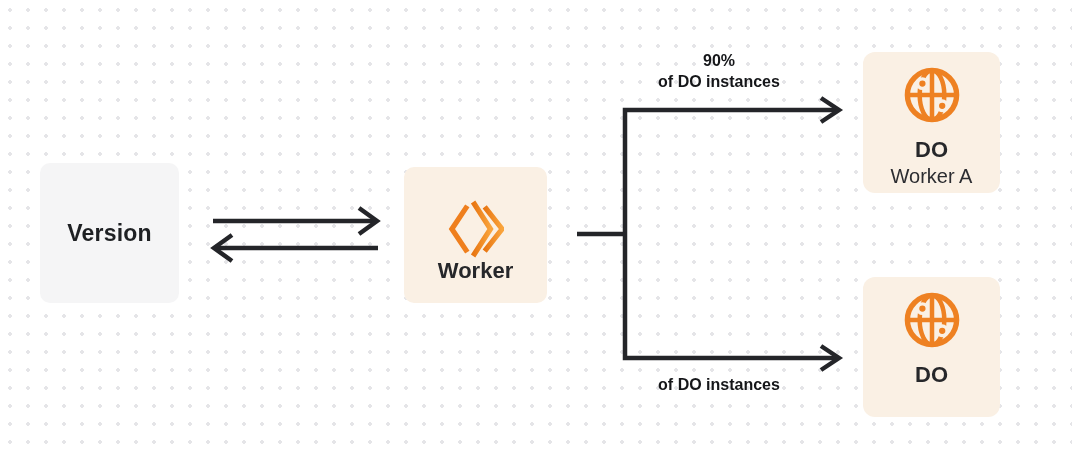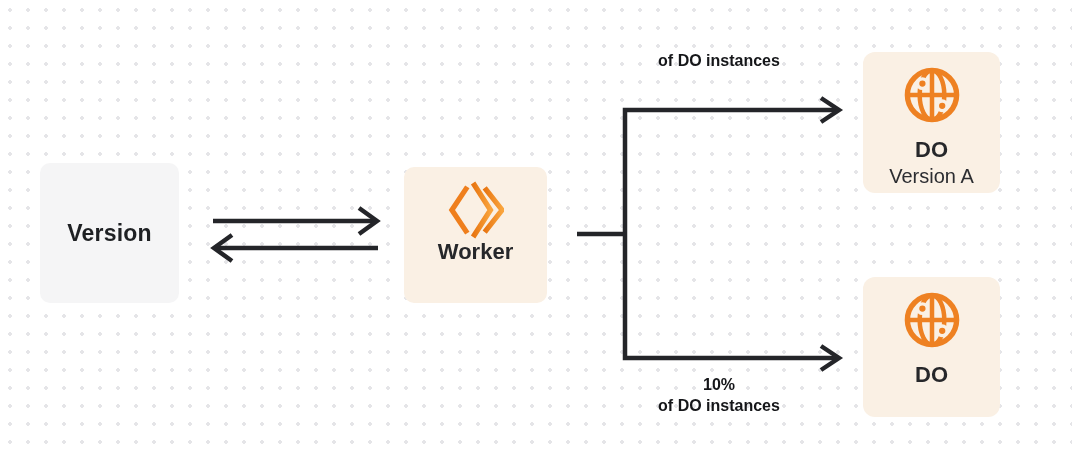--- a/index.html
+++ b/index.html
@@ -41,21 +41,21 @@
     font-size: 23px;
     font-weight: 700;
     color: #1e2023;
     letter-spacing: 0.2px;
   }
   .worker-box {
     left: 404px; top: 167px;
     width: 143px; height: 136px;
     background: #faf0e4;
     border-radius: 10px;
-    justify-content: flex-start;
+    justify-content: center;
     padding-top: 14px;
   }
   .worker-box .node-label {
     font-size: 22px;
     font-weight: 700;
     color: #26272a;
   }
   .do-box {
     width: 137px;
     background: #faf0e4;
@@ -112,25 +112,25 @@
 
     <g stroke="#242529" stroke-width="4.5" stroke-linejoin="miter">
       <path d="M577 234 H625"></path>
       <path d="M838 110 H625 V358 H838"></path>
       <path d="M821 98 L839 110 L821 122"></path>
       <path d="M821 346 L839 358 L821 370"></path>
     </g>
   </svg>
 
   <div class="edge-label edge-label-a">
+    <div>90%</div>
     <div>of DO instances</div>
   </div>
 
   <div class="edge-label edge-label-b">
-    <div>10%</div>
     <div>of DO instances</div>
   </div>
 
   <div class="node client-box">
     <span class="node-label">Version</span>
   </div>
 
   <div class="node worker-box">
     <svg class="icon-svg" width="56" height="58" viewBox="0 0 58 60" fill="none" xmlns="http://www.w3.org/2000/svg">
       <defs>
@@ -149,21 +149,21 @@
   <div class="node do-box do-box-a">
     <svg class="icon-svg" width="60" height="60" viewBox="0 0 100 100" fill="none" xmlns="http://www.w3.org/2000/svg">
       <circle cx="50" cy="50" r="41" stroke="#ee8122" stroke-width="9"></circle>
       <ellipse cx="50" cy="50" rx="20.5" ry="41" stroke="#ee8122" stroke-width="7.5"></ellipse>
       <line x1="50" y1="9" x2="50" y2="91" stroke="#ee8122" stroke-width="7.5"></line>
       <line x1="9" y1="50" x2="91" y2="50" stroke="#ee8122" stroke-width="7.5"></line>
       <circle cx="34" cy="31" r="8" fill="#ee8122" stroke="#faf0e4" stroke-width="5.5"></circle>
       <circle cx="67" cy="68" r="8" fill="#ee8122" stroke="#faf0e4" stroke-width="5.5"></circle>
     </svg>
     <span class="do-title">DO</span>
-    <span class="do-subtitle">Version A</span>
+    <span class="do-subtitle">Worker A</span>
   </div>
 
   <div class="node do-box do-box-b">
     <svg class="icon-svg" width="60" height="60" viewBox="0 0 100 100" fill="none" xmlns="http://www.w3.org/2000/svg">
       <circle cx="50" cy="50" r="41" stroke="#ee8122" stroke-width="9"></circle>
       <ellipse cx="50" cy="50" rx="20.5" ry="41" stroke="#ee8122" stroke-width="7.5"></ellipse>
       <line x1="50" y1="9" x2="50" y2="91" stroke="#ee8122" stroke-width="7.5"></line>
       <line x1="9" y1="50" x2="91" y2="50" stroke="#ee8122" stroke-width="7.5"></line>
       <circle cx="34" cy="31" r="8" fill="#ee8122" stroke="#faf0e4" stroke-width="5.5"></circle>
       <circle cx="67" cy="68" r="8" fill="#ee8122" stroke="#faf0e4" stroke-width="5.5"></circle>

